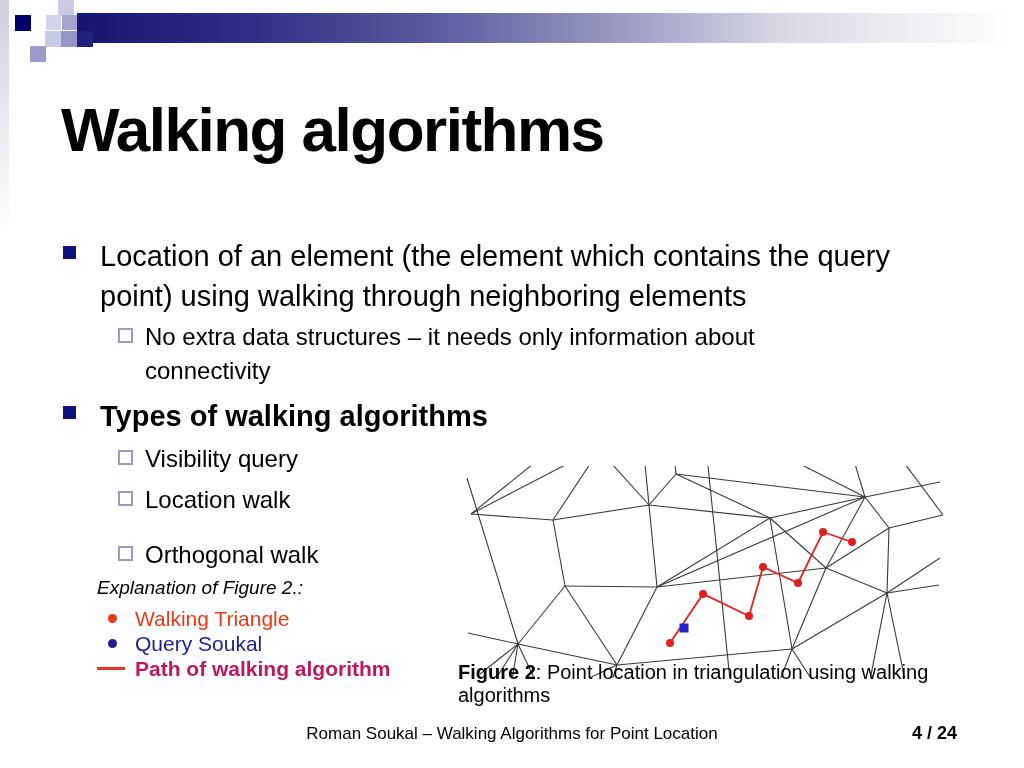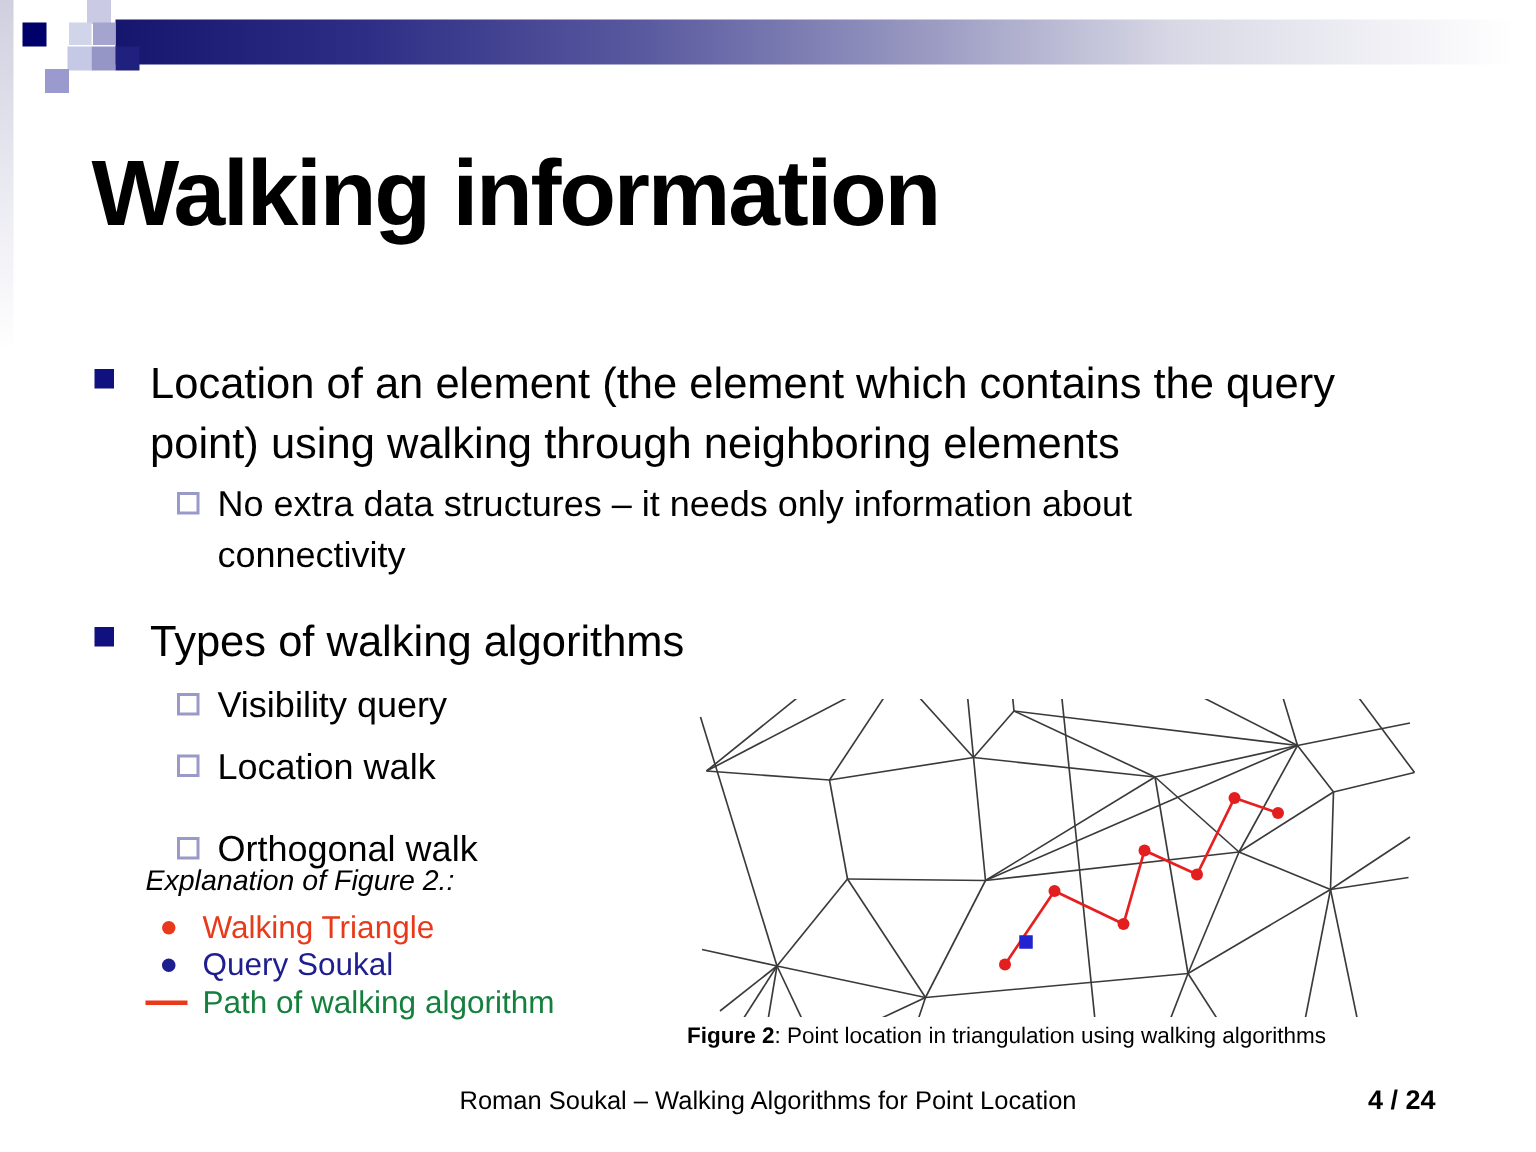--- a/index.html
+++ b/index.html
@@ -35,21 +35,21 @@
   .legend{position:absolute;left:97px;top:577px;}
   .legend-heading{font-size:19px;font-style:italic;color:#000;}
   .legend-items{margin-top:7px;}
   .legend-row{display:flex;align-items:center;height:25px;font-size:21px;}
   .legend-marker{width:38px;display:flex;align-items:center;}
   .l-dot{width:9px;height:9px;border-radius:50%;margin-left:11px;}
   .l-line{width:28px;height:3px;margin-left:0;}
 
   
   .figure{position:absolute;left:460px;top:466px;width:485px;height:212px;}
-  .caption{position:absolute;left:458px;top:682px;width:520px;font-size:15px;}
+  .caption{position:absolute;left:458px;top:661px;width:520px;font-size:20px;}
   .caption b{font-weight:700;}
 
   
   .footer-credit{position:absolute;left:0;right:0;top:724px;text-align:center;
                  font-size:17px;}
   .page-num{position:absolute;right:67px;top:723px;font-size:18px;font-weight:700;}
 </style>
 </head>
 <body>
 
@@ -61,34 +61,34 @@
       <div class="decor-square" style="left: 58px; top: 0px; width: 16px; height: 16px; background: rgb(202, 202, 228);"></div>
       <div class="decor-square" style="left: 15px; top: 15px; width: 16px; height: 16px; background: rgb(0, 0, 107);"></div>
       <div class="decor-square" style="left: 46px; top: 15px; width: 15px; height: 15px; background: rgb(208, 213, 234);"></div>
       <div class="decor-square" style="left: 62px; top: 15px; width: 15px; height: 15px; background: rgb(164, 164, 206);"></div>
       <div class="decor-square" style="left: 45px; top: 31px; width: 16px; height: 16px; background: rgb(198, 201, 229);"></div>
       <div class="decor-square" style="left: 61px; top: 31px; width: 16px; height: 16px; background: rgb(149, 149, 198);"></div>
       <div class="decor-square" style="left: 77px; top: 31px; width: 16px; height: 16px; background: rgb(32, 32, 126);"></div>
       <div class="decor-square" style="left: 30px; top: 46px; width: 16px; height: 16px; background: rgb(154, 154, 206);"></div>
     </div>
 
-  <div class="title">Walking information</div>
+  <div class="title">Walking algorithms</div>
 
   <div class="bullets" id="bullet-list">
       <div class="b-row l1" style="margin-top: 12px;">
         <span class="sq"></span>
         <span class="b-text">Location of an element (the element which contains the query
 point) using walking through neighboring elements</span>
       </div>
       <div class="b-row l2" style="margin-top: 4px;">
         <span class="sq"></span>
         <span class="b-text">No extra data structures – it needs only information about
 connectivity</span>
       </div>
-      <div class="b-row l1" style="margin-top: 20px;">
+      <div class="b-row l1" style="margin-top: 8px; font-weight: bold;">
         <span class="sq"></span>
         <span class="b-text">Types of walking algorithms</span>
       </div>
       <div class="b-row l2" style="margin-top: 6px;">
         <span class="sq"></span>
         <span class="b-text">Visibility query</span>
       </div>
       <div class="b-row l2" style="margin-top: 7px;">
         <span class="sq"></span>
         <span class="b-text">Location walk</span>
@@ -111,21 +111,21 @@
         <div class="legend-row">
           <span class="legend-marker">
             <span class="l-dot" style="background: rgb(30, 30, 143);"></span>
           </span>
           <span style="color: rgb(30, 30, 143);">Query Soukal</span>
         </div>
         <div class="legend-row">
           <span class="legend-marker">
             <span class="l-line" style="background: rgb(232, 58, 26);"></span>
           </span>
-          <span style="color: #15803d;">Path of walking algorithm</span>
+          <span style="color: #be185d; font-weight: bold;">Path of walking algorithm</span>
         </div>
       </div>
   </div>
 
   <div class="figure" id="figure"><svg viewBox="0 0 485 212" width="485" height="212">
         <g>
           <line x1="7" y1="12" x2="58" y2="178" stroke="#3a3a3a" stroke-width="1.1"></line>
           <line x1="11" y1="48" x2="93" y2="54" stroke="#3a3a3a" stroke-width="1.1"></line>
           <line x1="11" y1="48" x2="73" y2="-2" stroke="#3a3a3a" stroke-width="1.1"></line>
           <line x1="11" y1="48" x2="107" y2="-2" stroke="#3a3a3a" stroke-width="1.1"></line>

